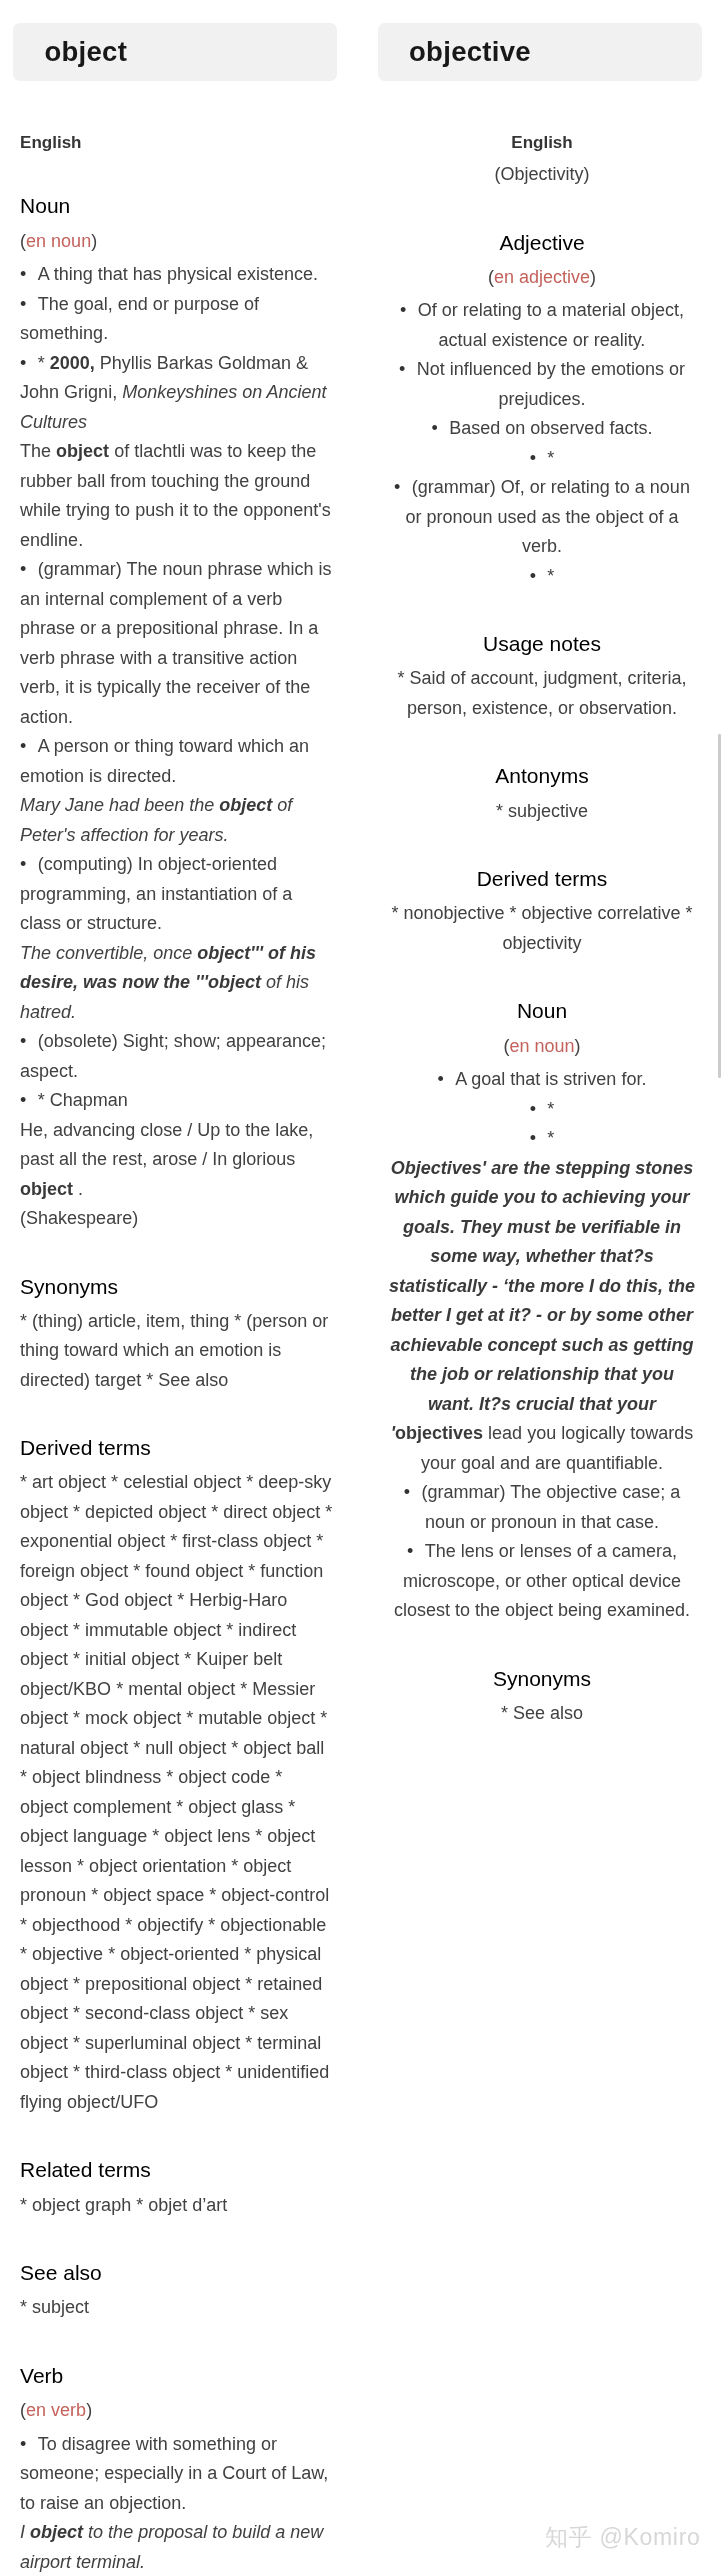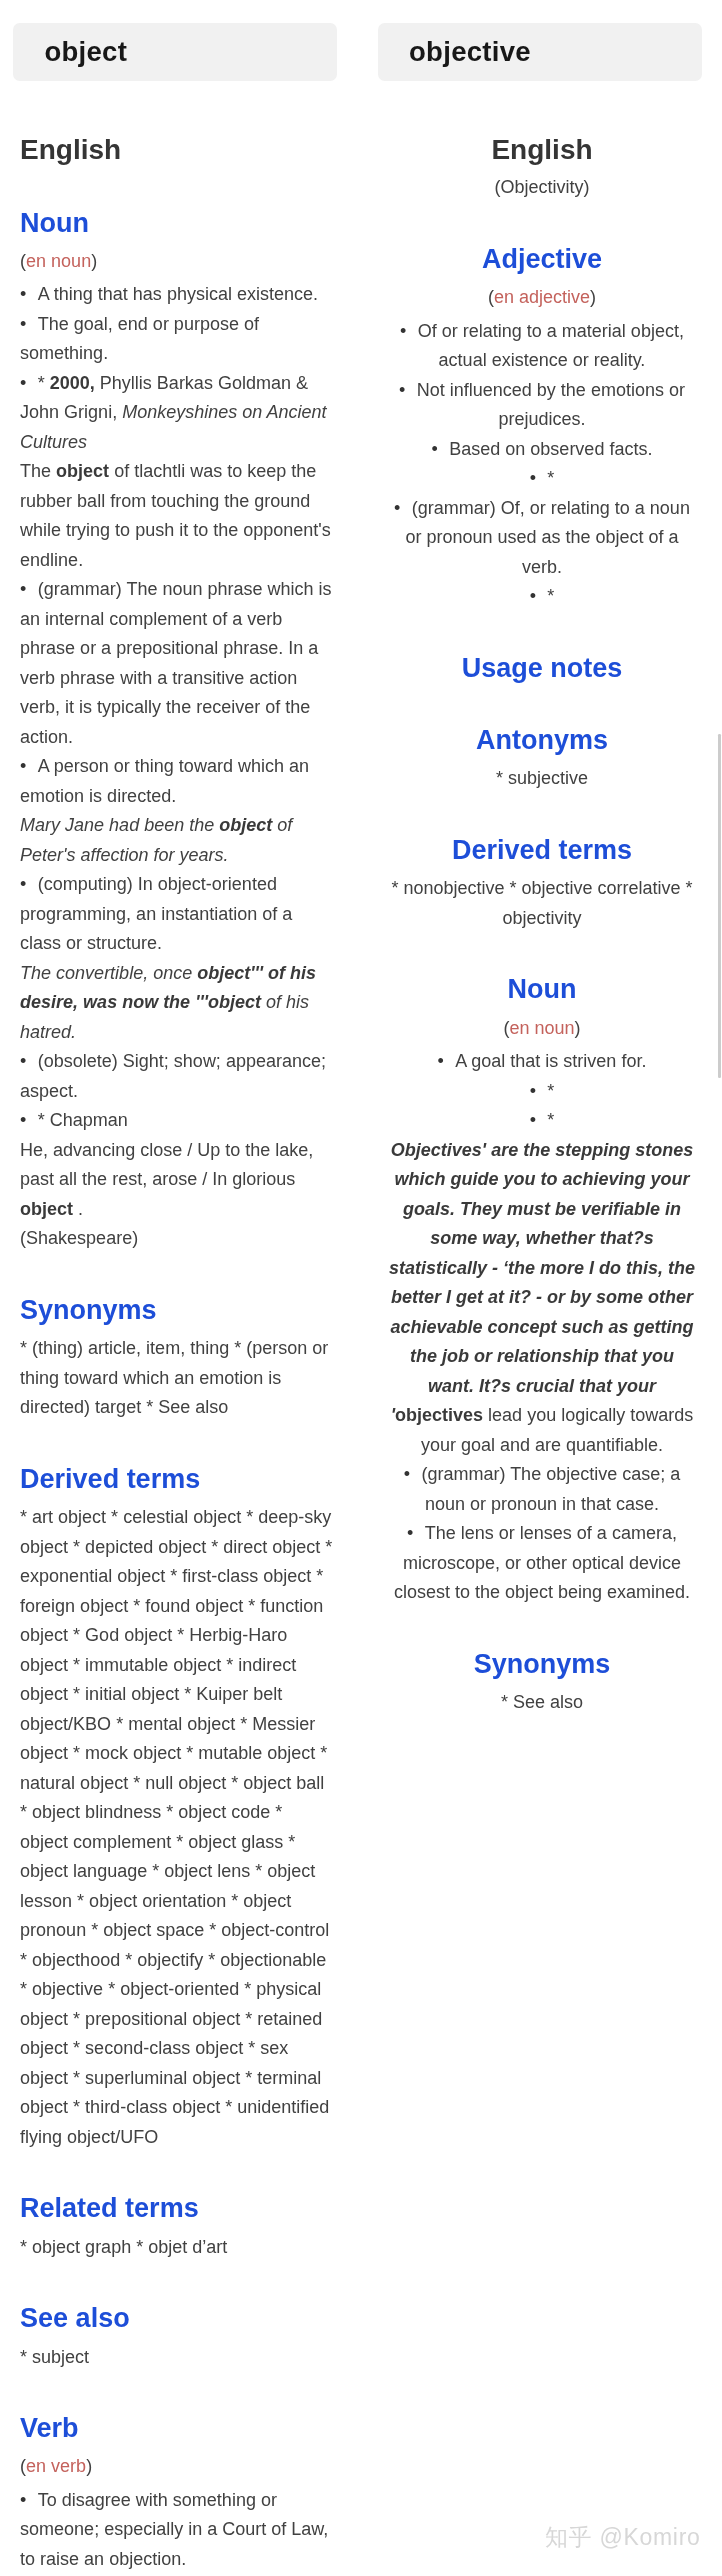--- a/index.html
+++ b/index.html
@@ -23,25 +23,25 @@
     box-sizing:border-box;
     margin-bottom:0;
   }
   .word-title {
     font-size:27.5px; font-weight:700; color:#181818;
     letter-spacing:0.3px;
   }
   .content { padding:0 2.7px 0 6.7px; }
 
   .h2 {
-    font-size:28px; font-weight:700; color:#353535;
+    font-size:17px; font-weight:700; color:#353535;
     margin:52px 0 0 0; line-height:1.2;
   }
   .h3 {
-    font-size:27px; font-weight:700; color:#1d4ed8;
+    font-size:21px; font-weight:400; color:#000000;
     margin:40px 0 8px 0; line-height:1.2;
   }
   p.line {
     font-size:18px; line-height:29.5px; color:#414141;
     margin:0; word-wrap:break-word;
   }
   p.link-line { margin:5.4px 0 4px 0; }
   .red { color:#c4625c; }
   .bullet-dot {
     display:inline-block;
@@ -114,20 +114,21 @@
       <p class="line" style="margin-top: 6.7px;"><span>(Objectivity)</span></p>
       <div class="h3">Adjective</div>
       <p class="line link-line"><span>(</span><span class="red">en adjective</span><span>)</span></p>
       <p class="line"><span class="bullet-dot">•</span><span>Of or relating to a material object, actual existence or reality.</span></p>
       <p class="line"><span class="bullet-dot">•</span><span>Not influenced by the emotions or prejudices.</span></p>
       <p class="line"><span class="bullet-dot">•</span><span>Based on observed facts.</span></p>
       <p class="line"><span class="bullet-dot">•</span><span>*</span></p>
       <p class="line"><span class="bullet-dot">•</span><span>(grammar) Of, or relating to a noun or pronoun used as the object of a verb.</span></p>
       <p class="line"><span class="bullet-dot">•</span><span>*</span></p>
       <div class="h3">Usage notes</div>
+      <p class="line"><span>* Said of account, judgment, criteria, person, existence, or observation.</span></p>
       <div class="h3">Antonyms</div>
       <p class="line"><span>* subjective</span></p>
       <div class="h3">Derived terms</div>
       <p class="line"><span>* nonobjective * objective correlative * objectivity</span></p>
       <div class="h3">Noun</div>
       <p class="line link-line"><span>(</span><span class="red">en noun</span><span>)</span></p>
       <p class="line"><span class="bullet-dot">•</span><span>A goal that is striven for.</span></p>
       <p class="line"><span class="bullet-dot">•</span><span>*</span></p>
       <p class="line"><span class="bullet-dot">•</span><span>*</span></p>
       <p class="line"><span class="run-b run-i">Objectives'</span><span class="run-b run-i"> are the stepping stones which guide you to achieving your goals. They must be verifiable in some way, whether that?s statistically - ‘the more I do this, the better I get at it? - or by some other achievable concept such as getting the job or relationship that you want. It?s crucial that your '</span><span class="run-b">objectives</span><span> lead you logically towards your goal and are quantifiable.</span></p>

